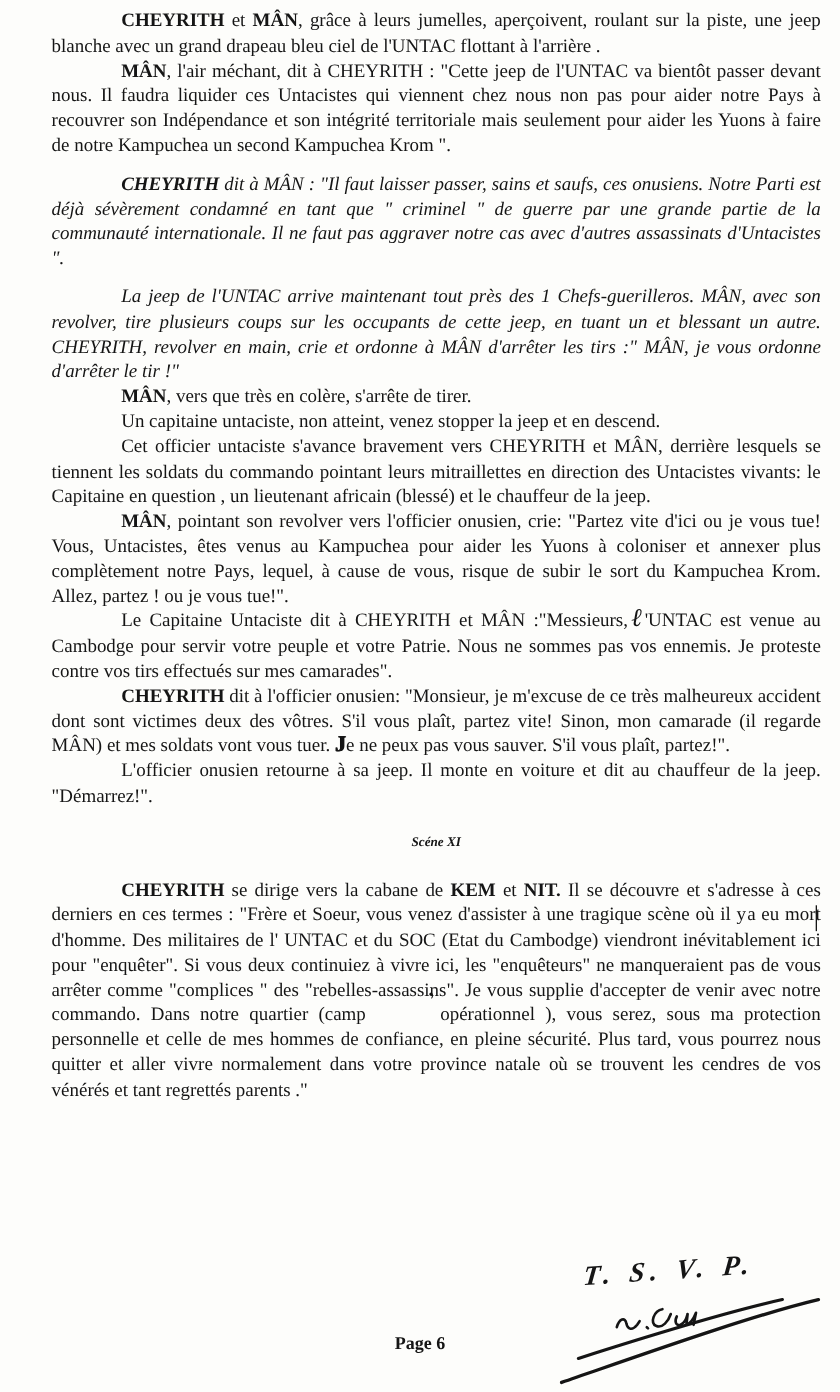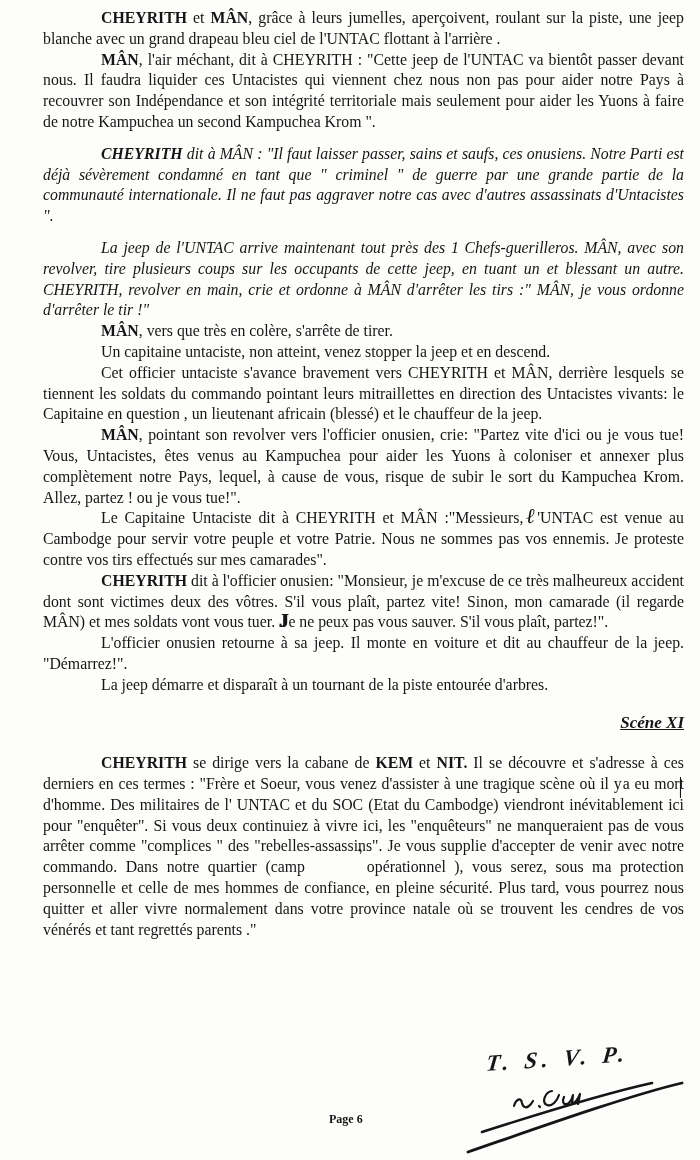--- a/index.html
+++ b/index.html
@@ -24,23 +24,22 @@
   .doc p{
     margin:0;
     text-indent:58px;
   }
   .doc p.gap{margin-top:11px;font-style:italic;}
   .scene-heading{
     margin:17px 0 0 0 !important;
     text-indent:0 !important;
     font-weight:bold;
     font-style:italic;
-    font-size:17px;
-    text-align:right;
-    text-decoration:underline;
+    font-size:11px;
+    text-align:center;
   }
   .after-heading{margin-top:20px !important;}
   .seg-bold{font-weight:bold;}
   .seg-script{
     font-weight:bold;
     font-style:italic;
     font-size:1.35em;
     line-height:0;
     letter-spacing:-1px;
   }
@@ -61,21 +60,21 @@
   .seg-handmark{
     display:inline-block;
     font-weight:bold;
     transform:rotate(-35deg) translateY(-4px);
     line-height:0;
   }
   .footer-page{
     position:absolute;
     left:329px;top:1112px;
     font-weight:bold;
-    font-size:12px;
+    font-size:15px;
   }
   .signature-block{
     position:absolute;
     left:452px;top:1042px;
     width:248px;height:118px;
   }
   .signature-initials{
     position:absolute;
     left:34px;top:4px;
     font-style:italic;
@@ -100,21 +99,20 @@
     <p><span class="seg seg-bold">MÂN</span><span class="seg seg-plain">, l'air méchant, dit à CHEYRITH : "Cette jeep de l'UNTAC va bientôt passer devant nous. Il faudra liquider ces Untacistes qui viennent chez nous non pas pour aider notre Pays à recouvrer son Indépendance et son intégrité territoriale mais seulement pour aider les Yuons à faire de notre Kampuchea un second Kampuchea Krom ".</span></p>
     <p class="gap"><span class="seg seg-bold">CHEYRITH</span><span class="seg seg-plain"> dit à MÂN : "Il faut laisser passer, sains et saufs, ces onusiens. Notre Parti est déjà sévèrement condamné en tant que " criminel " de guerre par une grande partie de la communauté internationale. Il ne faut pas aggraver notre cas avec d'autres assassinats d'Untacistes ".</span></p>
     <p class="gap"><span class="seg seg-plain">La jeep de l'UNTAC arrive maintenant tout près des 1 Chefs-guerilleros. MÂN, avec son revolver, tire plusieurs coups sur les occupants de cette jeep, en tuant un et blessant un autre. CHEYRITH, revolver en main, crie et ordonne à MÂN d'arrêter les tirs :" MÂN, je vous ordonne d'arrêter le tir !"</span></p>
     <p><span class="seg seg-bold">MÂN</span><span class="seg seg-plain">, vers que très en colère, s'arrête de tirer.</span></p>
     <p><span class="seg seg-plain">Un capitaine untaciste, non atteint, venez stopper la jeep et en descend.</span></p>
     <p><span class="seg seg-plain">Cet officier untaciste s'avance bravement vers CHEYRITH et MÂN, derrière lesquels se tiennent les soldats du commando pointant leurs mitraillettes en direction des Untacistes vivants: le Capitaine  en question , un lieutenant africain (blessé) et le chauffeur de la jeep.</span></p>
     <p><span class="seg seg-bold">MÂN</span><span class="seg seg-plain">, pointant son revolver vers l'officier onusien, crie: "Partez vite d'ici ou je vous tue! Vous, Untacistes, êtes venus au Kampuchea pour aider les Yuons à coloniser et annexer plus complètement notre Pays, lequel, à cause de vous, risque de subir le sort du Kampuchea Krom. Allez, partez ! ou je vous tue!".</span></p>
     <p><span class="seg seg-plain">Le Capitaine Untaciste dit à CHEYRITH et MÂN :"Messieurs,</span><span class="seg seg-script">ℓ</span><span class="seg seg-plain">'UNTAC est venue au Cambodge pour servir votre peuple et votre Patrie. Nous ne sommes pas vos ennemis. Je proteste contre vos tirs effectués sur mes camarades".</span></p>
     <p><span class="seg seg-bold">CHEYRITH</span><span class="seg seg-plain"> dit à l'officier onusien: "Monsieur, je m'excuse de ce très malheureux accident dont sont victimes deux des vôtres. S'il vous plaît, partez vite! Sinon, mon camarade (il regarde MÂN) et mes soldats vont vous tuer. </span><span class="seg seg-handJ">J</span><span class="seg seg-plain">e ne peux pas vous sauver. S'il vous plaît, partez!".</span></p>
     <p><span class="seg seg-plain">L'officier onusien retourne à sa jeep. Il monte en voiture et dit au chauffeur de la jeep. "Démarrez!".</span></p>
-    <p><span class="seg seg-plain">La jeep démarre et disparaît à un tournant de la piste entourée d'arbres.</span></p>
     <p class="scene-heading">Scéne XI</p>
     <p class="after-heading"><span class="seg seg-bold">CHEYRITH</span><span class="seg seg-plain"> se dirige vers la cabane de </span><span class="seg seg-bold">KEM</span><span class="seg seg-plain"> et </span><span class="seg seg-bold">NIT.</span><span class="seg seg-plain"> Il se découvre et s'adresse à ces derniers en ces termes : "Frère et Soeur, vous venez d'assister à une tragique scène où il y</span><span class="seg seg-caret">|</span><span class="seg seg-plain">a eu mort d'homme. Des militaires de l' UNTAC et du SOC (Etat du Cambodge)   viendront inévitablement ici pour "enquêter". Si vous deux continuiez à vivre ici, les "enquêteurs" ne manqueraient pas de vous arrêter comme "complices " des "rebelles-assassins". Je vous supplie d'accepter de venir avec notre commando. Dans notre quartier (camp</span><span class="seg seg-handmark">,</span><span class="seg seg-plain">opérationnel ), vous serez, sous ma protection personnelle et celle de mes hommes de confiance, en pleine sécurité. Plus tard, vous pourrez nous quitter et aller vivre normalement dans votre province natale où se trouvent les cendres de vos vénérés et tant regrettés parents ."</span></p>
   </div>
 
   <div class="footer-page">Page 6</div>
 
   <div class="signature-block">
     <svg class="signature-scrawl" width="248" height="118" viewBox="0 0 248 118" fill="none">
 
       <path d="M30,90 C 80,74 150,52 200,41" stroke="#151515" stroke-width="2.6" stroke-linecap="round"></path>

